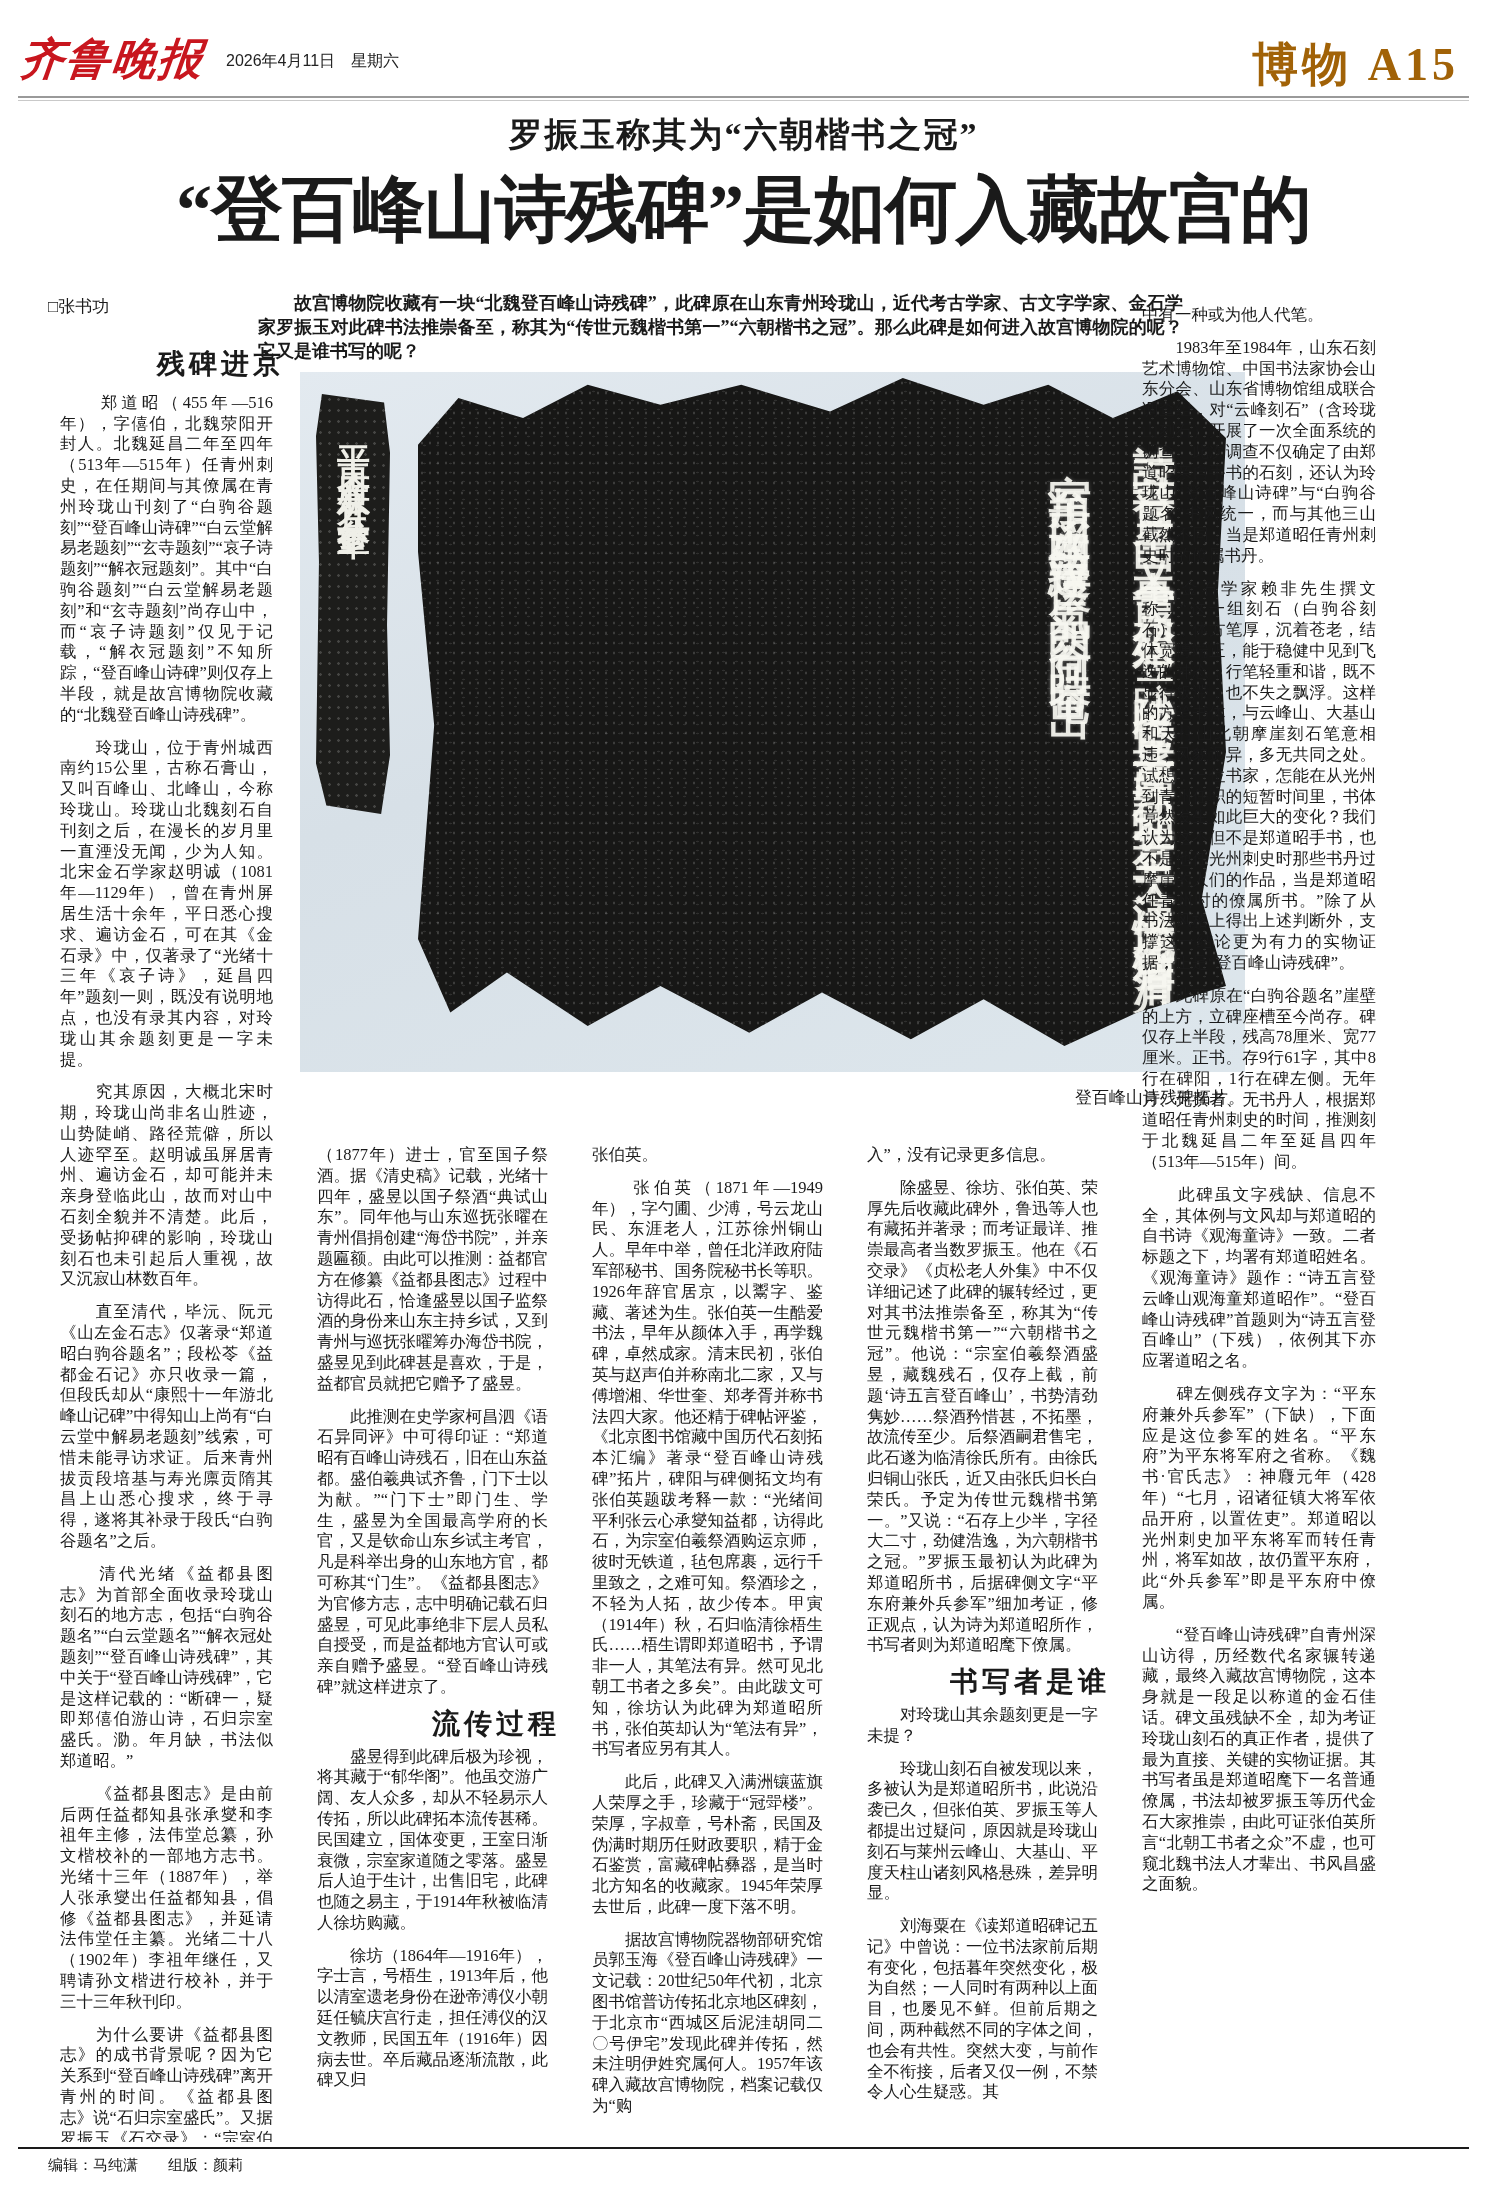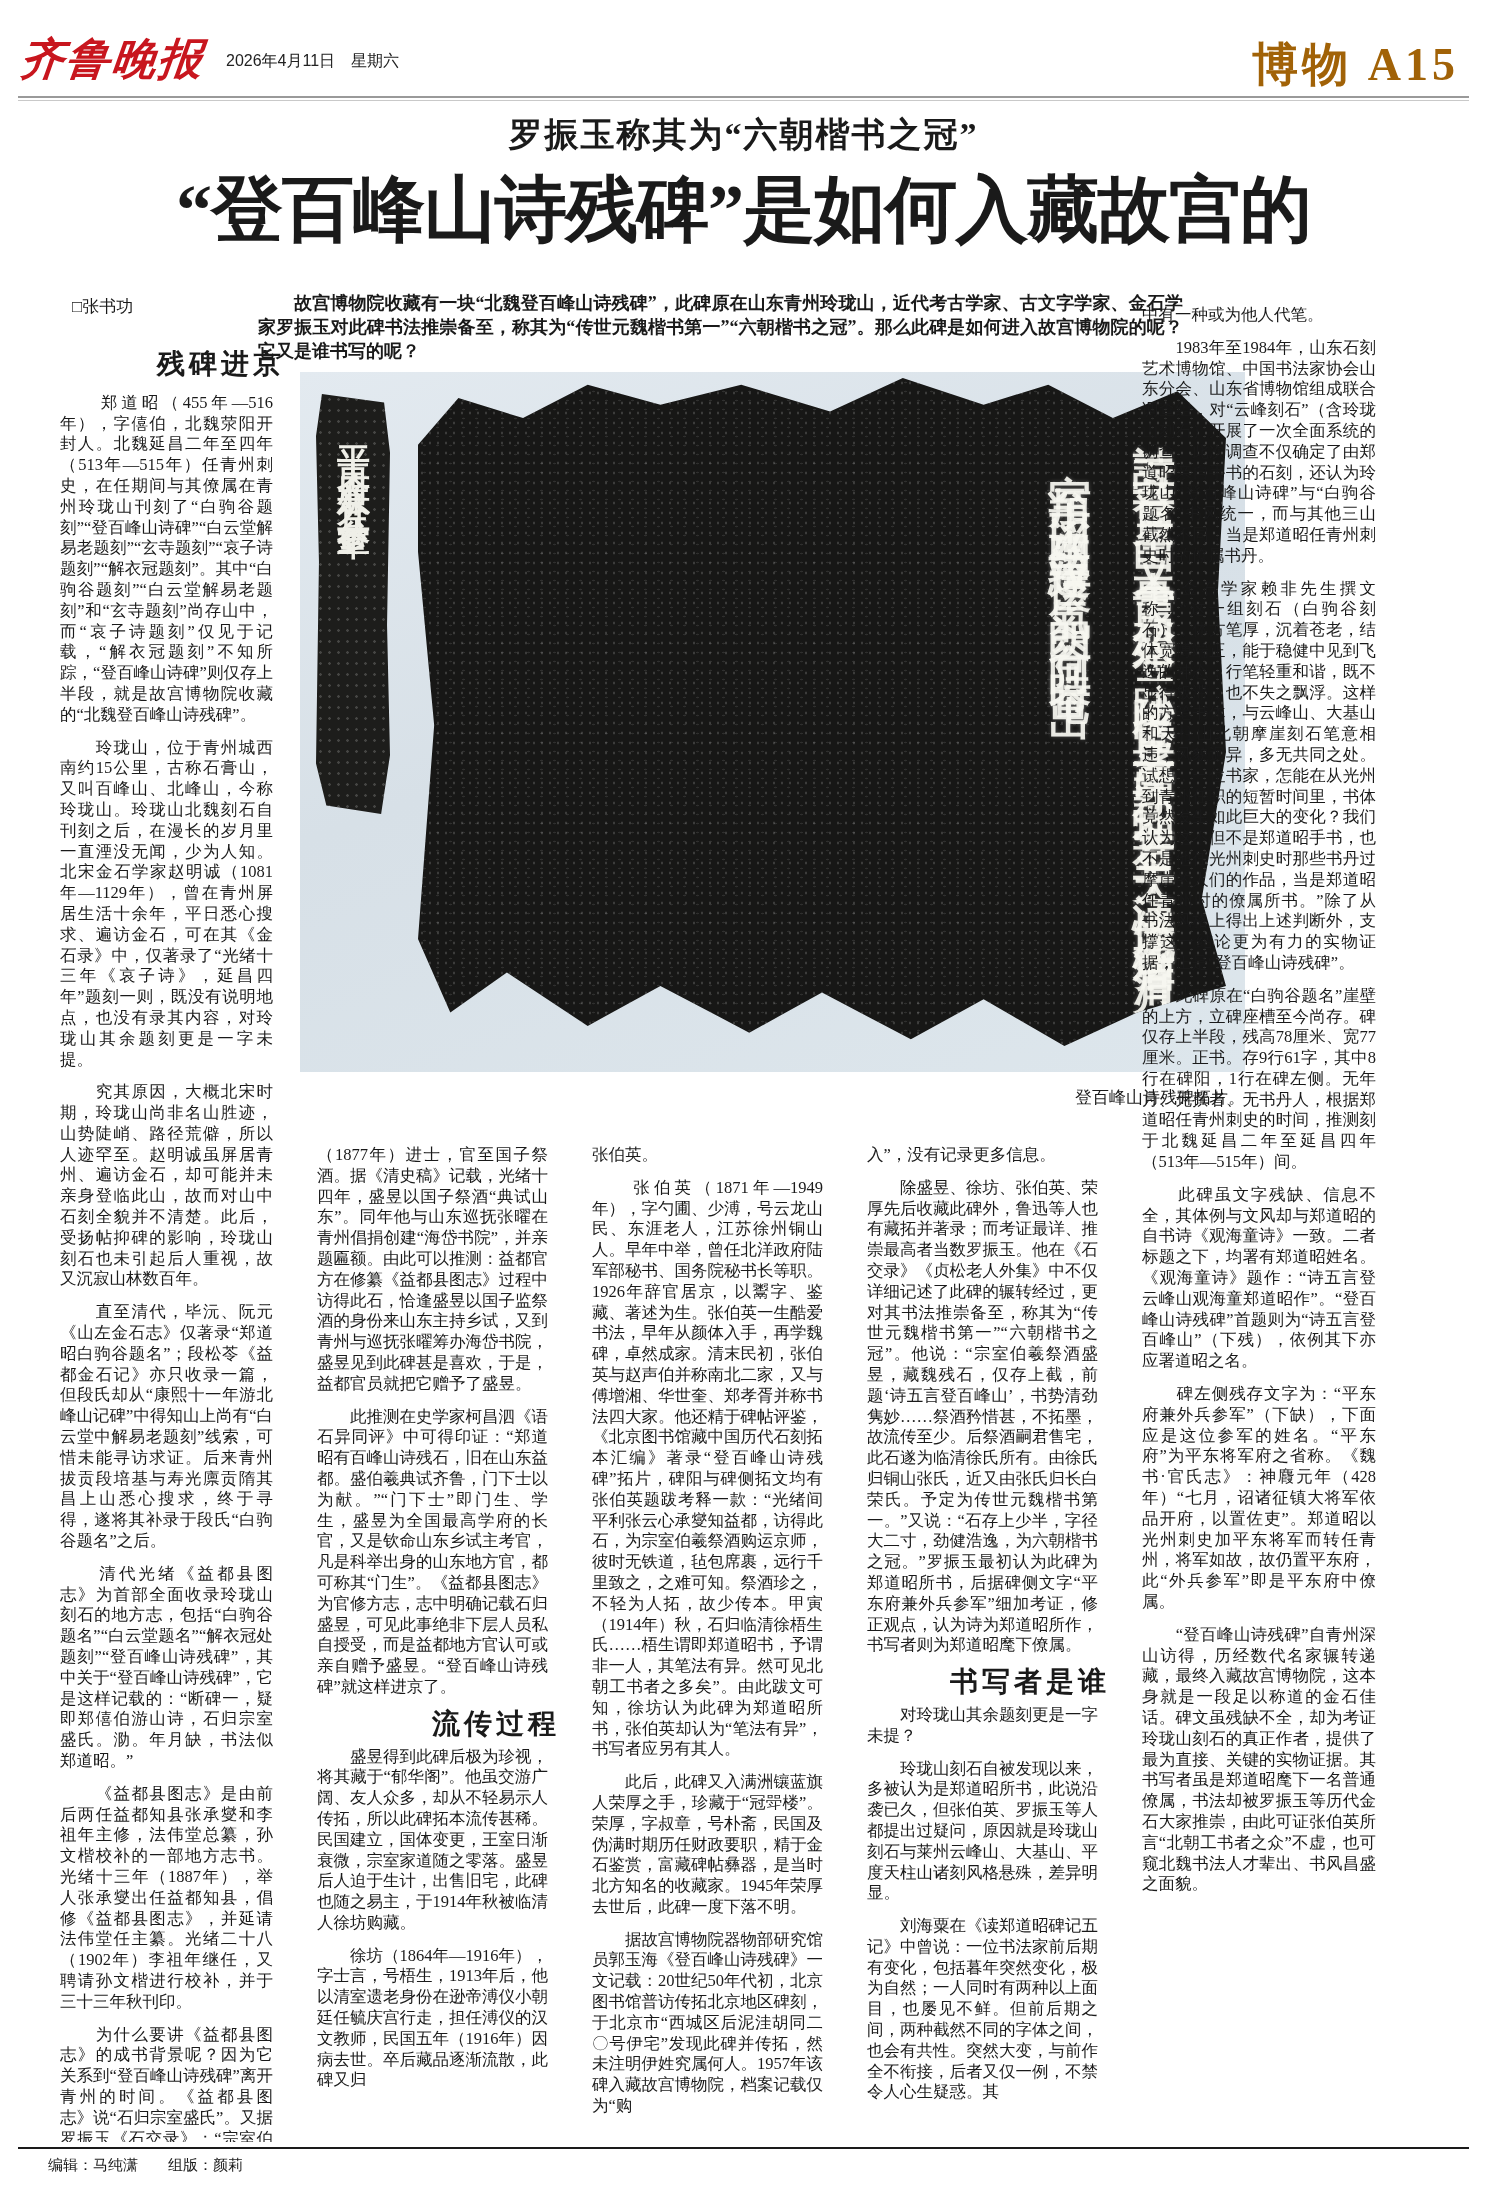--- a/index.html
+++ b/index.html
@@ -13,21 +13,21 @@
             font-family:"Liberation Sans","DejaVu Sans",sans-serif;text-align:right;}
   #section-page{position:absolute;right:28px;top:34px;font-size:46px;font-weight:bold;color:#70191d;
                 letter-spacing:4px;}
   #header-rule{position:absolute;left:18px;right:18px;top:96px;border-top:2px solid #9a9a9a;
                border-bottom:1px solid #c9c9c9;height:2px;}
   
   #kicker{position:absolute;left:85px;right:85px;top:112px;text-align:center;font-size:34px;
           font-weight:bold;letter-spacing:2px;}
   #main-title{position:absolute;left:30px;right:30px;top:162px;text-align:center;font-size:72px;
               font-weight:900;letter-spacing:-1px;white-space:nowrap;}
-  #byline{position:absolute;left:48px;top:295px;font-size:17px;margin-left:24px;}
+  #byline{position:absolute;left:48px;top:295px;font-size:17px;}
   #intro{position:absolute;left:258px;top:291px;width:925px;font-size:18px;line-height:24px;
          font-weight:bold;text-align:justify;}
   #intro p{margin:0;text-indent:2em;}
   
   #photo{position:absolute;left:300px;top:372px;width:945px;height:700px;
          background:linear-gradient(160deg,#e3eaf0 0%,#d7e0e7 45%,#dde6ec 100%);}
   #slab-left{position:absolute;left:16px;top:22px;width:74px;height:420px;background:#1d1d1b;
              clip-path:polygon(8% 0,92% 2%,100% 14%,96% 55%,100% 86%,88% 100%,14% 98%,0 88%,4% 40%,0 10%);
              background-image:radial-gradient(rgba(255,255,255,.18) 1px,transparent 1.4px);background-size:9px 11px;}
   #slab-left .vtext{position:absolute;left:50%;top:26px;transform:translateX(-50%);

